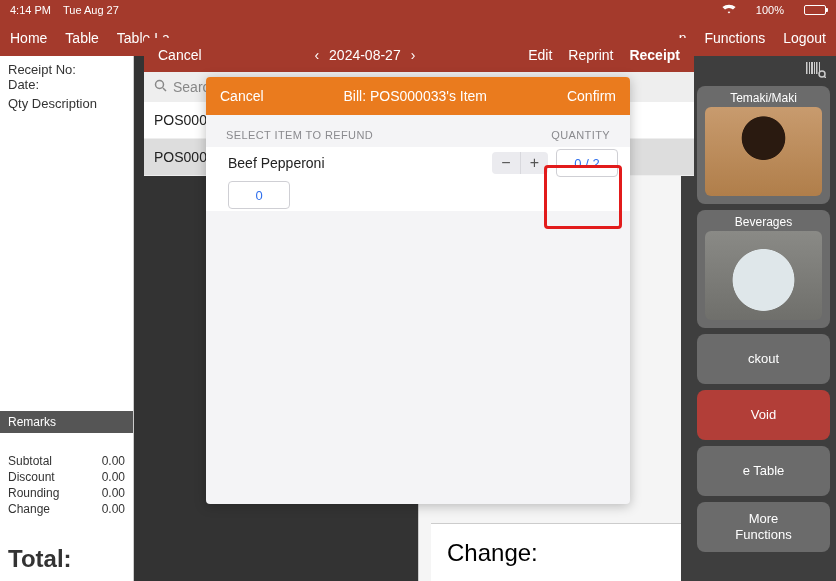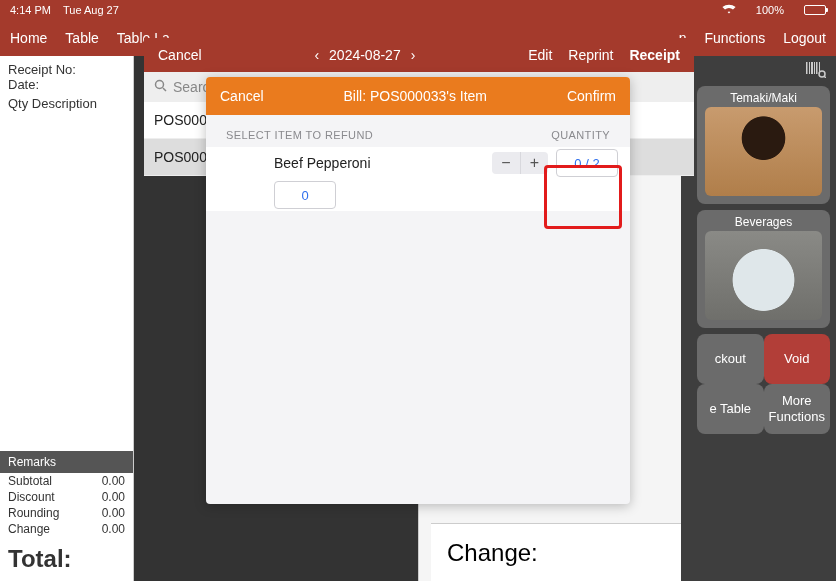--- a/index.html
+++ b/index.html
@@ -17,21 +17,21 @@
   .topnav .spacer{flex:1;}
   .topnav span { cursor:default; }
 
   
   .main { display:flex; height: calc(100% - 56px); }
 
   
   .leftpanel { width:134px; background:#fff; border-right:1px solid #ccc; display:flex; flex-direction:column; font-size:13px; color:#333;}
   .leftpanel .hdr { padding:6px 8px; }
   .leftpanel .remarks { background:#555; color:#fff; padding:4px 8px; font-size:12px; margin-top:auto;}
-  .leftpanel .totals { padding:0 8px; font-size:12px;}
+  .leftpanel .totals { padding:20px 8px; font-size:12px;}
   .leftpanel .totals div{display:flex; justify-content:space-between; padding:1px 0;}
   .leftpanel .bigtotal { padding:8px; font-size:24px; font-weight:600;}
 
   
   .mid-overlay { position:absolute; top:38px; left:144px; width:550px; height:520px; background:transparent; }
   .mid-header { height:34px; background:#a43a2c; color:#fff; display:flex; align-items:center; justify-content:space-between; padding:0 14px; font-size:14px;}
   .mid-header .center { display:flex; align-items:center; gap:10px;}
   .chevron { font-size:14px; }
   .mid-header .right { display:flex; gap:16px;}
   .searchbar { height:30px; background:#eee; margin:0; display:flex; align-items:center; padding:0 10px; color:#888; font-size:14px; gap:6px;}
@@ -49,36 +49,36 @@
   .orderpanel .changebar { position:absolute; bottom:0; left:12px; right:0; height:58px; background:#fff; display:flex; align-items:center; justify-content:space-between; padding:0 16px; font-size:24px; font-weight:500; border-top:1px solid #ccc;}
 
   
   .sidebar { position:absolute; right:0; top:56px; width:145px; height:calc(100% - 56px); background:#3e3e3e; padding:6px; display:flex; flex-direction:column; gap:6px; }
   .sidebar .barcode { color:#ccc; text-align:right; font-size:18px; padding-right:4px; height:18px;}
   .cat-tile { background:#6b6b6b; border-radius:8px; height:118px; display:flex; flex-direction:column; align-items:center; color:#fff; font-size:12px; overflow:hidden;}
   .cat-tile .lbl{ padding:5px 0 2px;}
   .cat-tile .imgph { flex:1; width:88%; margin-bottom:8px; background:#888 center/cover; border-radius:6px; position:relative;}
   .btn-tile { background:#6b6b6b; border-radius:8px; height:50px; display:flex; align-items:center; justify-content:center; color:#fff; font-size:13px; text-align:center; line-height:16px;}
   .btn-tile.red { background:#b23e38;}
-  .sidebar-2col { display:grid; grid-template-columns:1fr 1fr; }
+  .sidebar-2col { display:grid; grid-template-columns:1fr; gap:6px; }
   
   .peek-col { position:absolute; right:145px; top:56px; width:10px; height:calc(100% - 56px); background:#3e3e3e;}
 
   
   .imgph.temaki { background: radial-gradient(circle at 50% 35%, #2a1a10 0 26%, transparent 27%), linear-gradient(#c89b6e,#b07e4a);}
   .imgph.bev { background: radial-gradient(circle at 50% 55%, #dfe7ea 0 40%, transparent 41%), linear-gradient(#8a8a86,#6f6f6b);}
   .imgph.pasta { background: radial-gradient(circle at 50% 60%, #e8c76b 0 42%, transparent 43%), linear-gradient(#d9d2c5,#b9b1a1);}
 
   
   .refund-dialog { position:absolute; top:77px; left:206px; width:424px; height:427px; background:#f4f4f6; border-radius:4px; box-shadow:0 2px 12px rgba(0,0,0,.25); overflow:hidden; display:flex; flex-direction:column;}
   .refund-dialog .dh { height:38px; background:#ea7b1e; color:#fff; display:flex; align-items:center; justify-content:space-between; padding:0 14px; font-size:14px;}
   .refund-dialog .dh .title { font-weight:500;}
   .refund-dialog .colh { display:flex; justify-content:space-between; padding:14px 20px 6px; font-size:11px; letter-spacing:.4px; color:#8a8a8e;}
   .refund-list { background:#fff;}
-  .refund-row { display:flex; align-items:center; height:32px; padding:0 12px 0 22px; font-size:14px; color:#222;margin-left:46px; }
+  .refund-row { display:flex; align-items:center; height:32px; padding:0 12px 0 22px; font-size:14px; color:#222; }
   .refund-row .name{flex:1;}
   .stepper { display:flex; align-items:center; margin-right:8px;}
   .stepper .btn{ width:28px; height:22px; background:#ebebef; color:#555; display:flex;align-items:center;justify-content:center; font-size:16px; border-radius:3px;}
   .stepper .btn.minus{border-radius:4px 0 0 4px;}
   .stepper .btn.plus{border-radius:0 4px 4px 0; border-left:1px solid #d8d8dd;}
   .qtybox { width:62px; height:28px; border:1px solid #cfcfd4; border-radius:4px; display:flex; align-items:center; justify-content:center; font-size:13px; color:#2f6fed;}
   .qty-highlight { position:absolute; right:8px; top:50px; width:78px; height:64px; border:3px solid #e21b1b; border-radius:4px; pointer-events:none;}
   .refund-body { position:relative; flex:1;}
 </style>
 </head>

